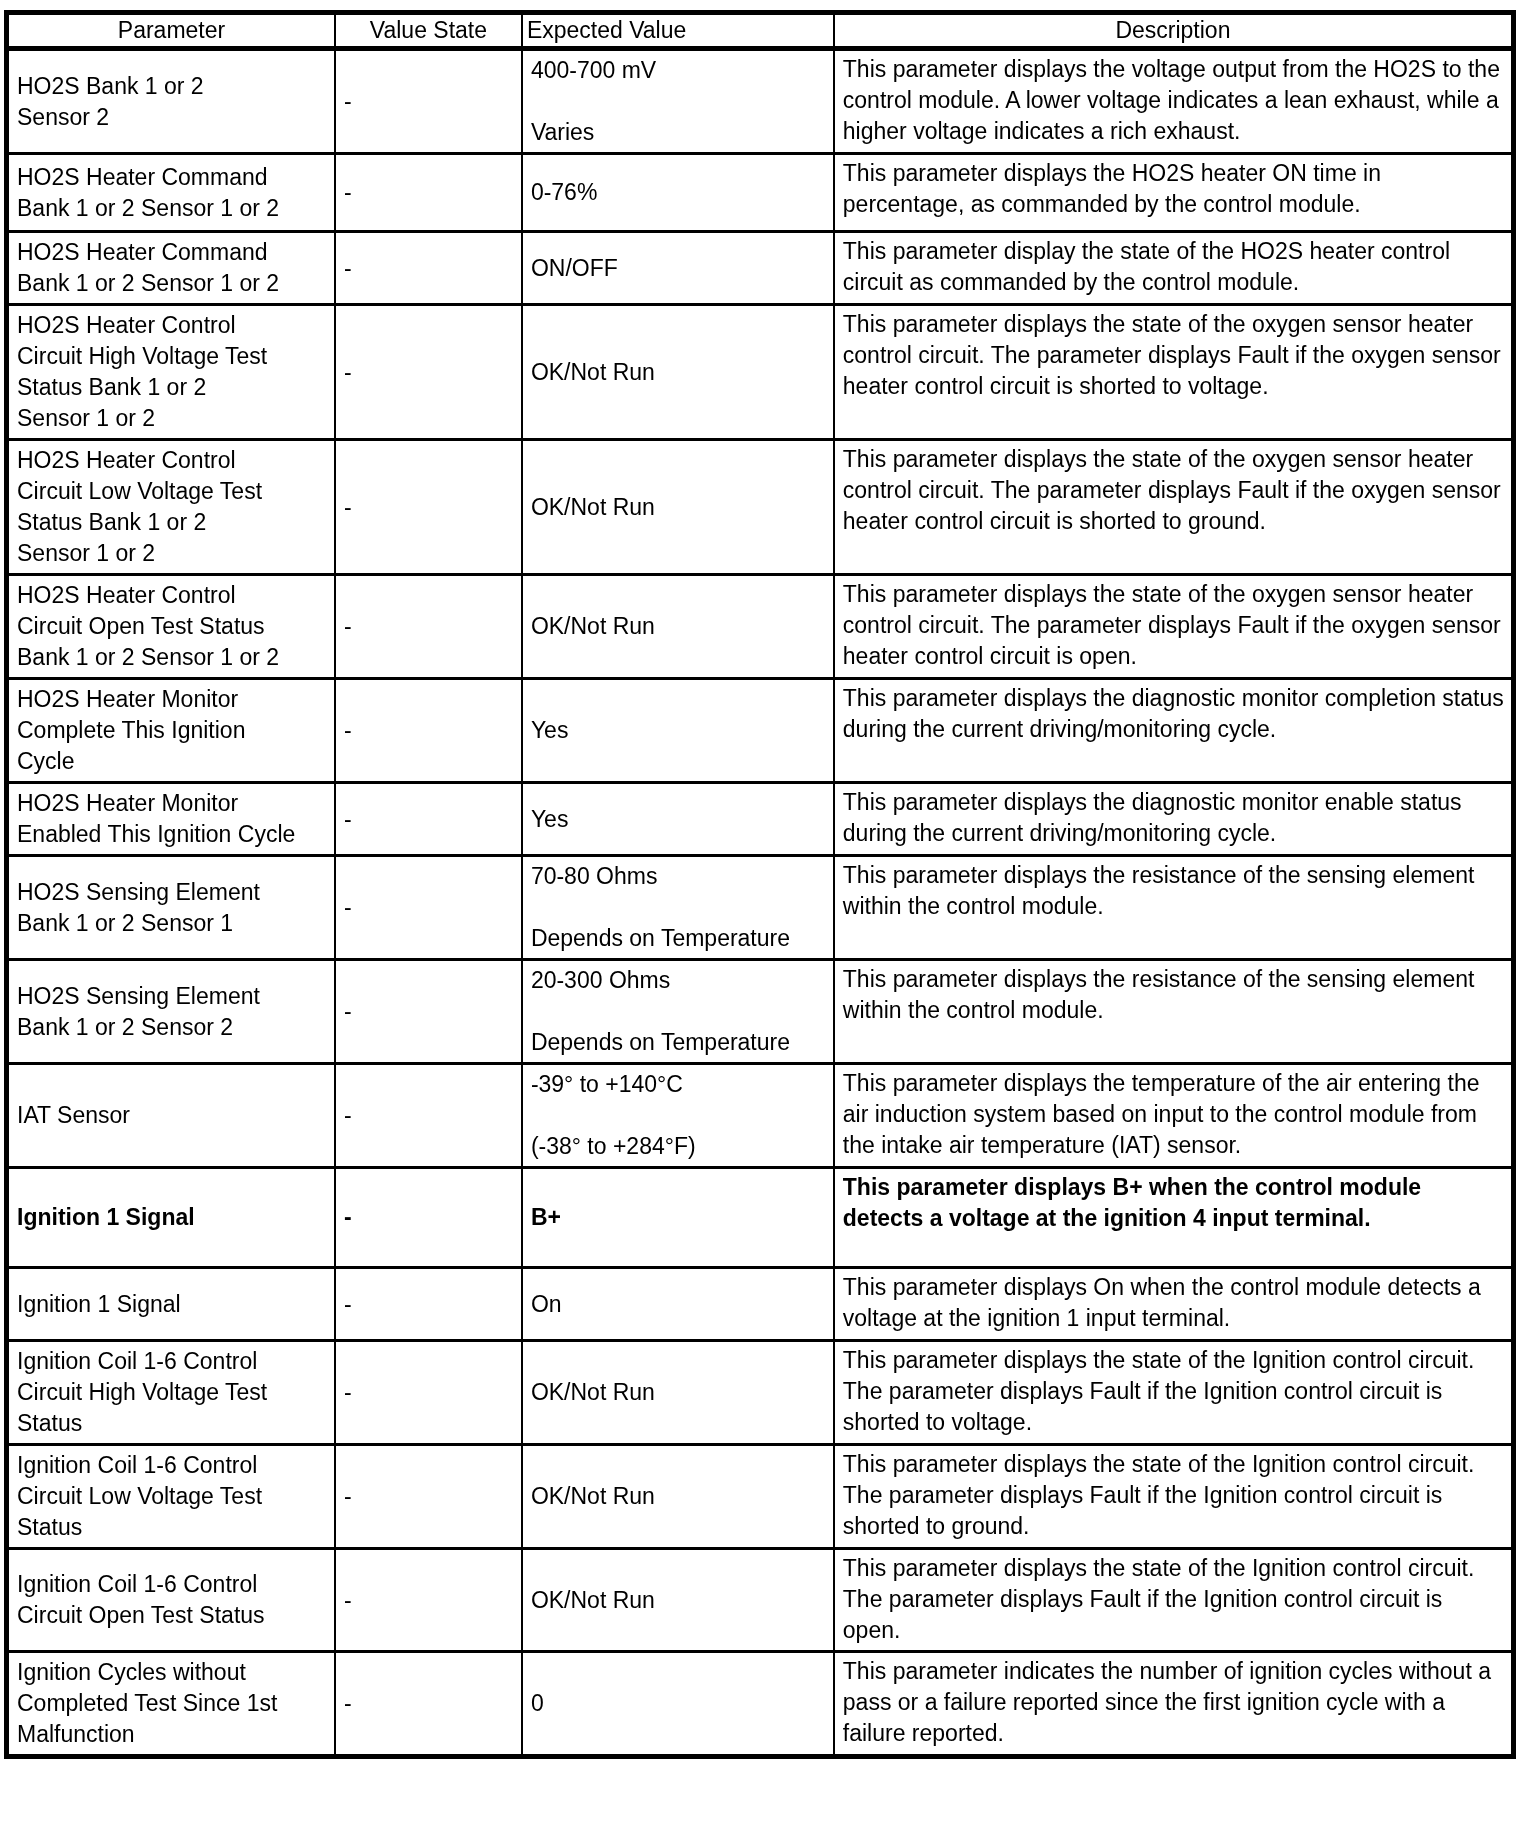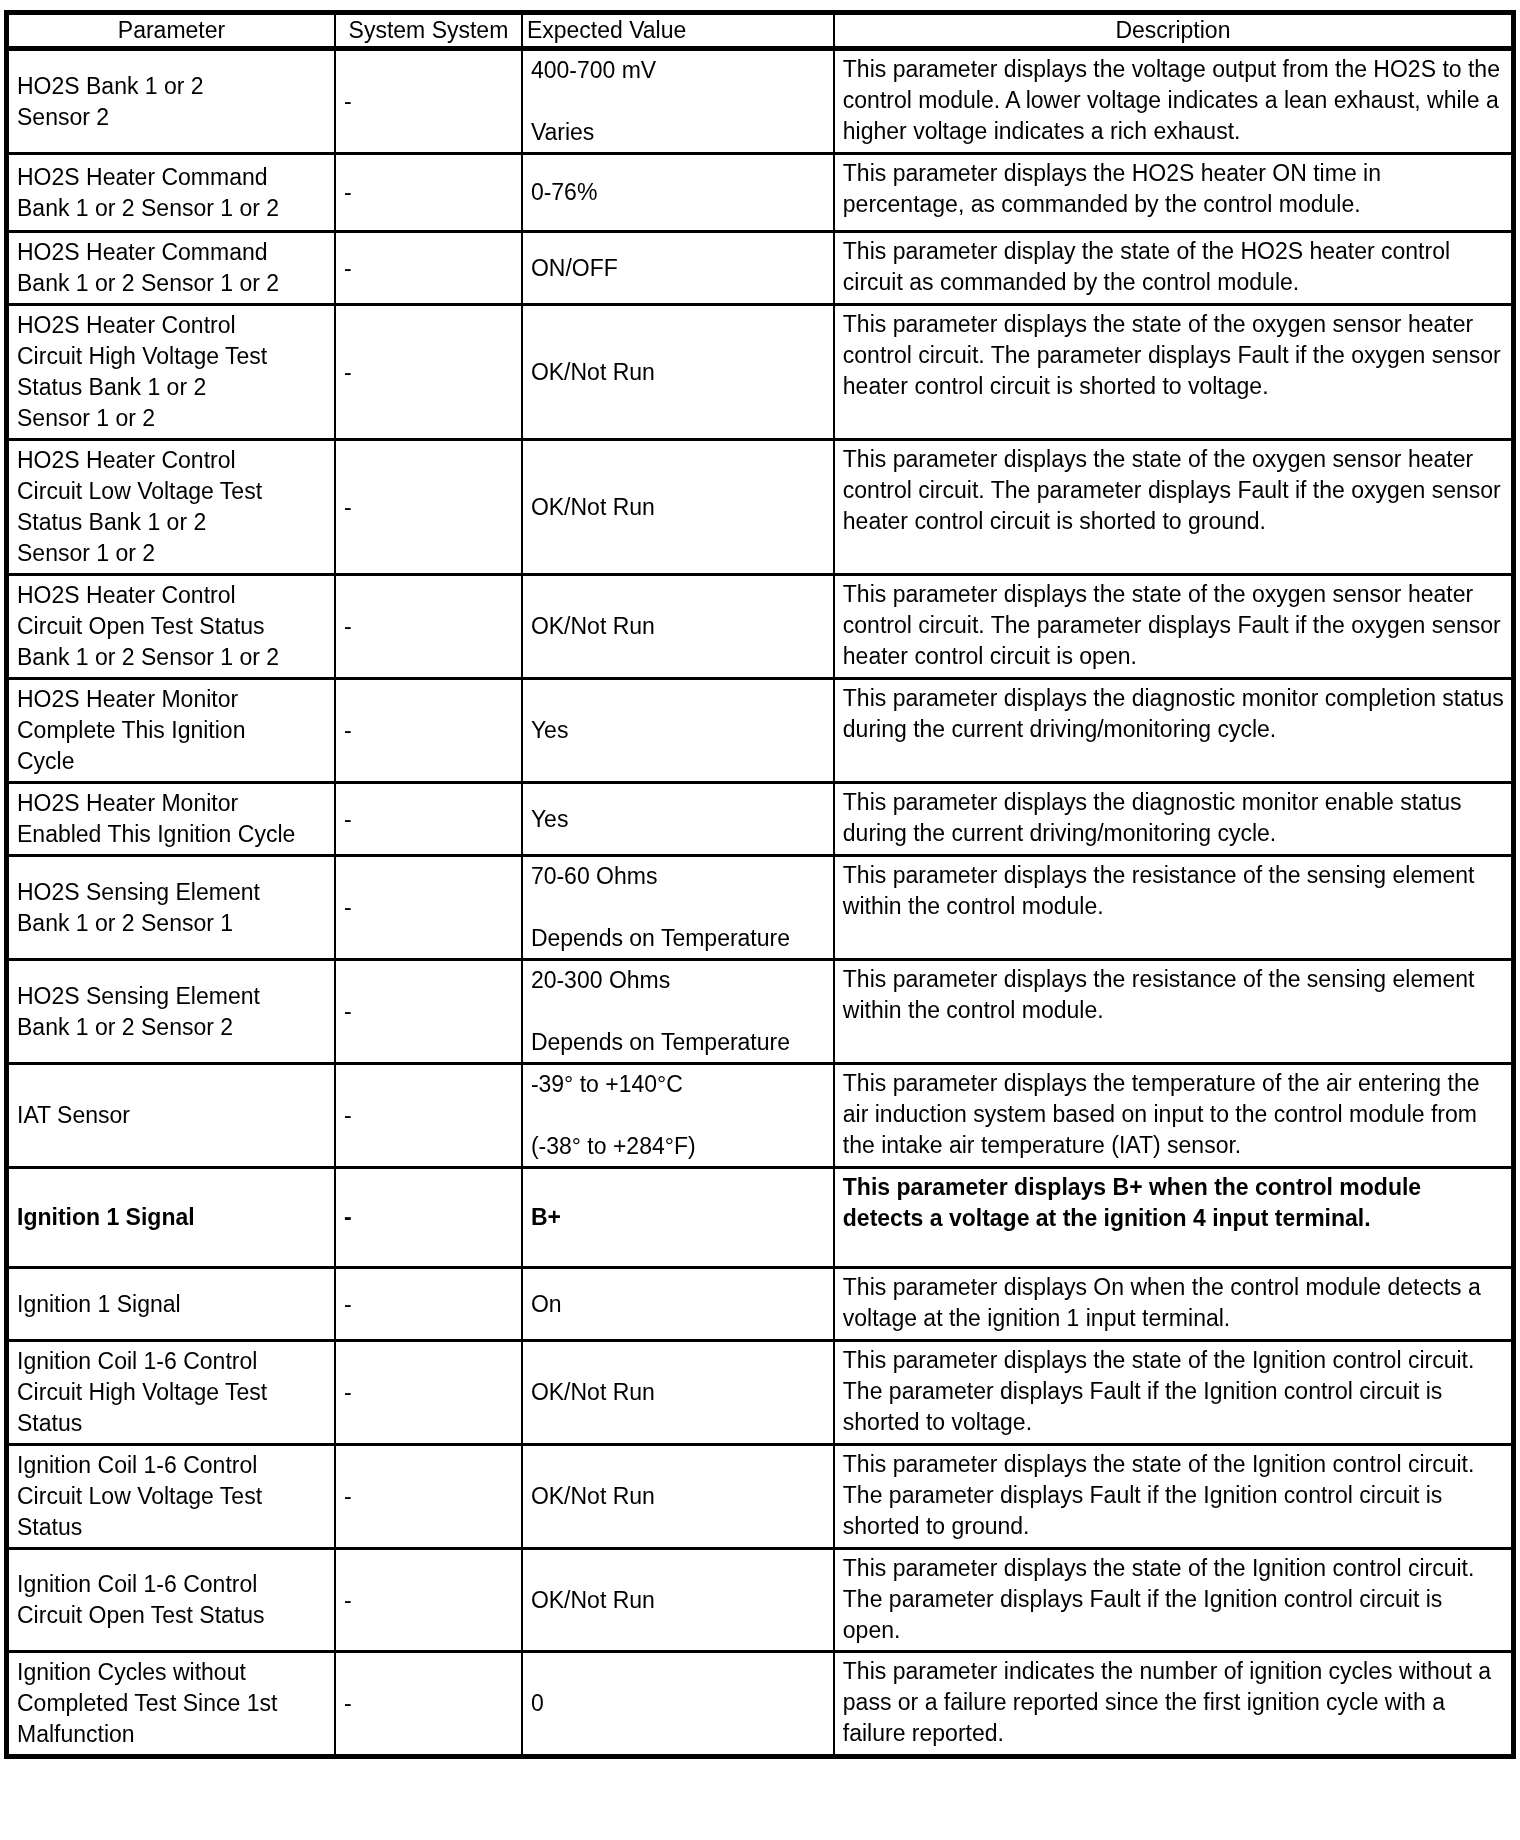--- a/index.html
+++ b/index.html
@@ -87,21 +87,21 @@
 <table class="param-table">
   <colgroup>
     <col class="c-param">
     <col class="c-state">
     <col class="c-expected">
     <col class="c-desc">
   </colgroup>
   <thead>
     <tr>
       <th class="h-param">Parameter</th>
-      <th class="h-state">System System</th>
+      <th class="h-state">Value State</th>
       <th class="h-expected">Expected Value</th>
       <th class="h-desc">Description</th>
     </tr>
   </thead>
   <tbody>
   <tr>
     <td class="param-cell">HO2S Bank 1 or 2
 Sensor 2</td>
     <td class="state-cell">-</td>
     <td class="expected-cell">400-700 mV
@@ -170,21 +170,21 @@
     <td class="state-cell">-</td>
     <td class="expected-cell">Yes</td>
     <td class="description-cell">This parameter displays the diagnostic monitor enable status during the current driving/monitoring cycle.</td>
   </tr>
 
 
   <tr>
     <td class="param-cell">HO2S Sensing Element
 Bank 1 or 2 Sensor 1</td>
     <td class="state-cell">-</td>
-    <td class="expected-cell">70-60 Ohms
+    <td class="expected-cell">70-80 Ohms
 
 Depends on Temperature</td>
     <td class="description-cell">This parameter displays the resistance of the sensing element within the control module.</td>
   </tr>
 
   <tr>
     <td class="param-cell">HO2S Sensing Element
 Bank 1 or 2 Sensor 2</td>
     <td class="state-cell">-</td>
     <td class="expected-cell">20-300 Ohms

